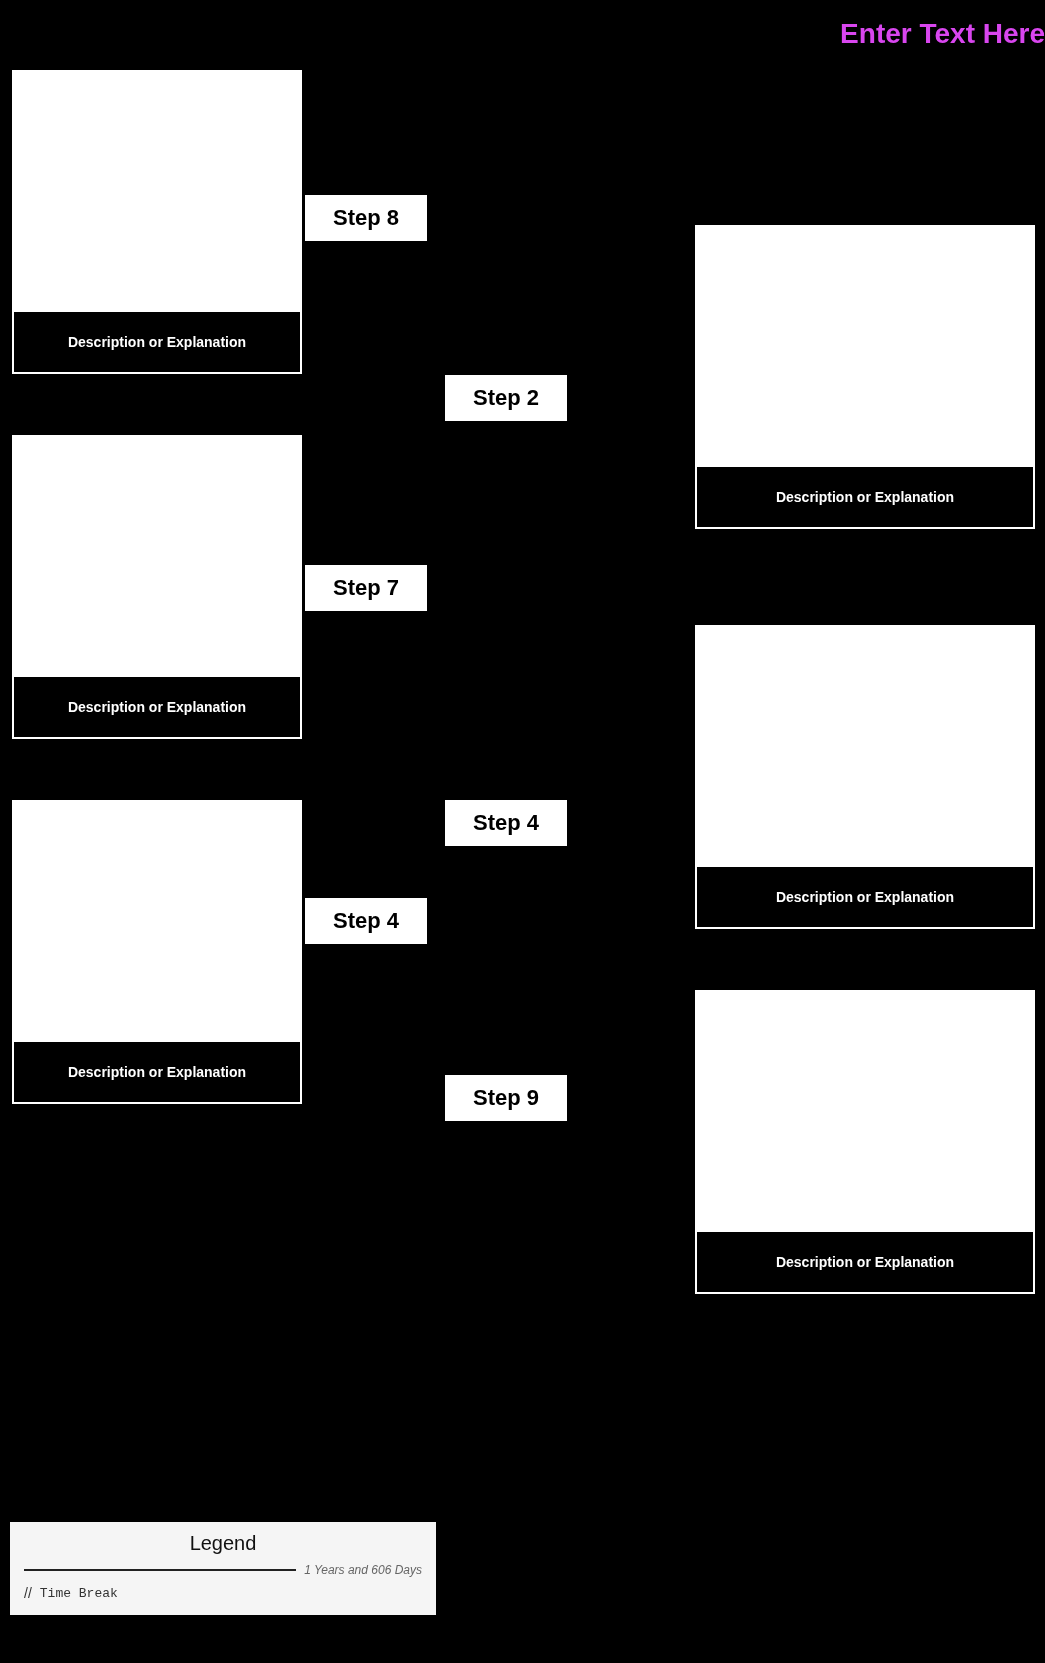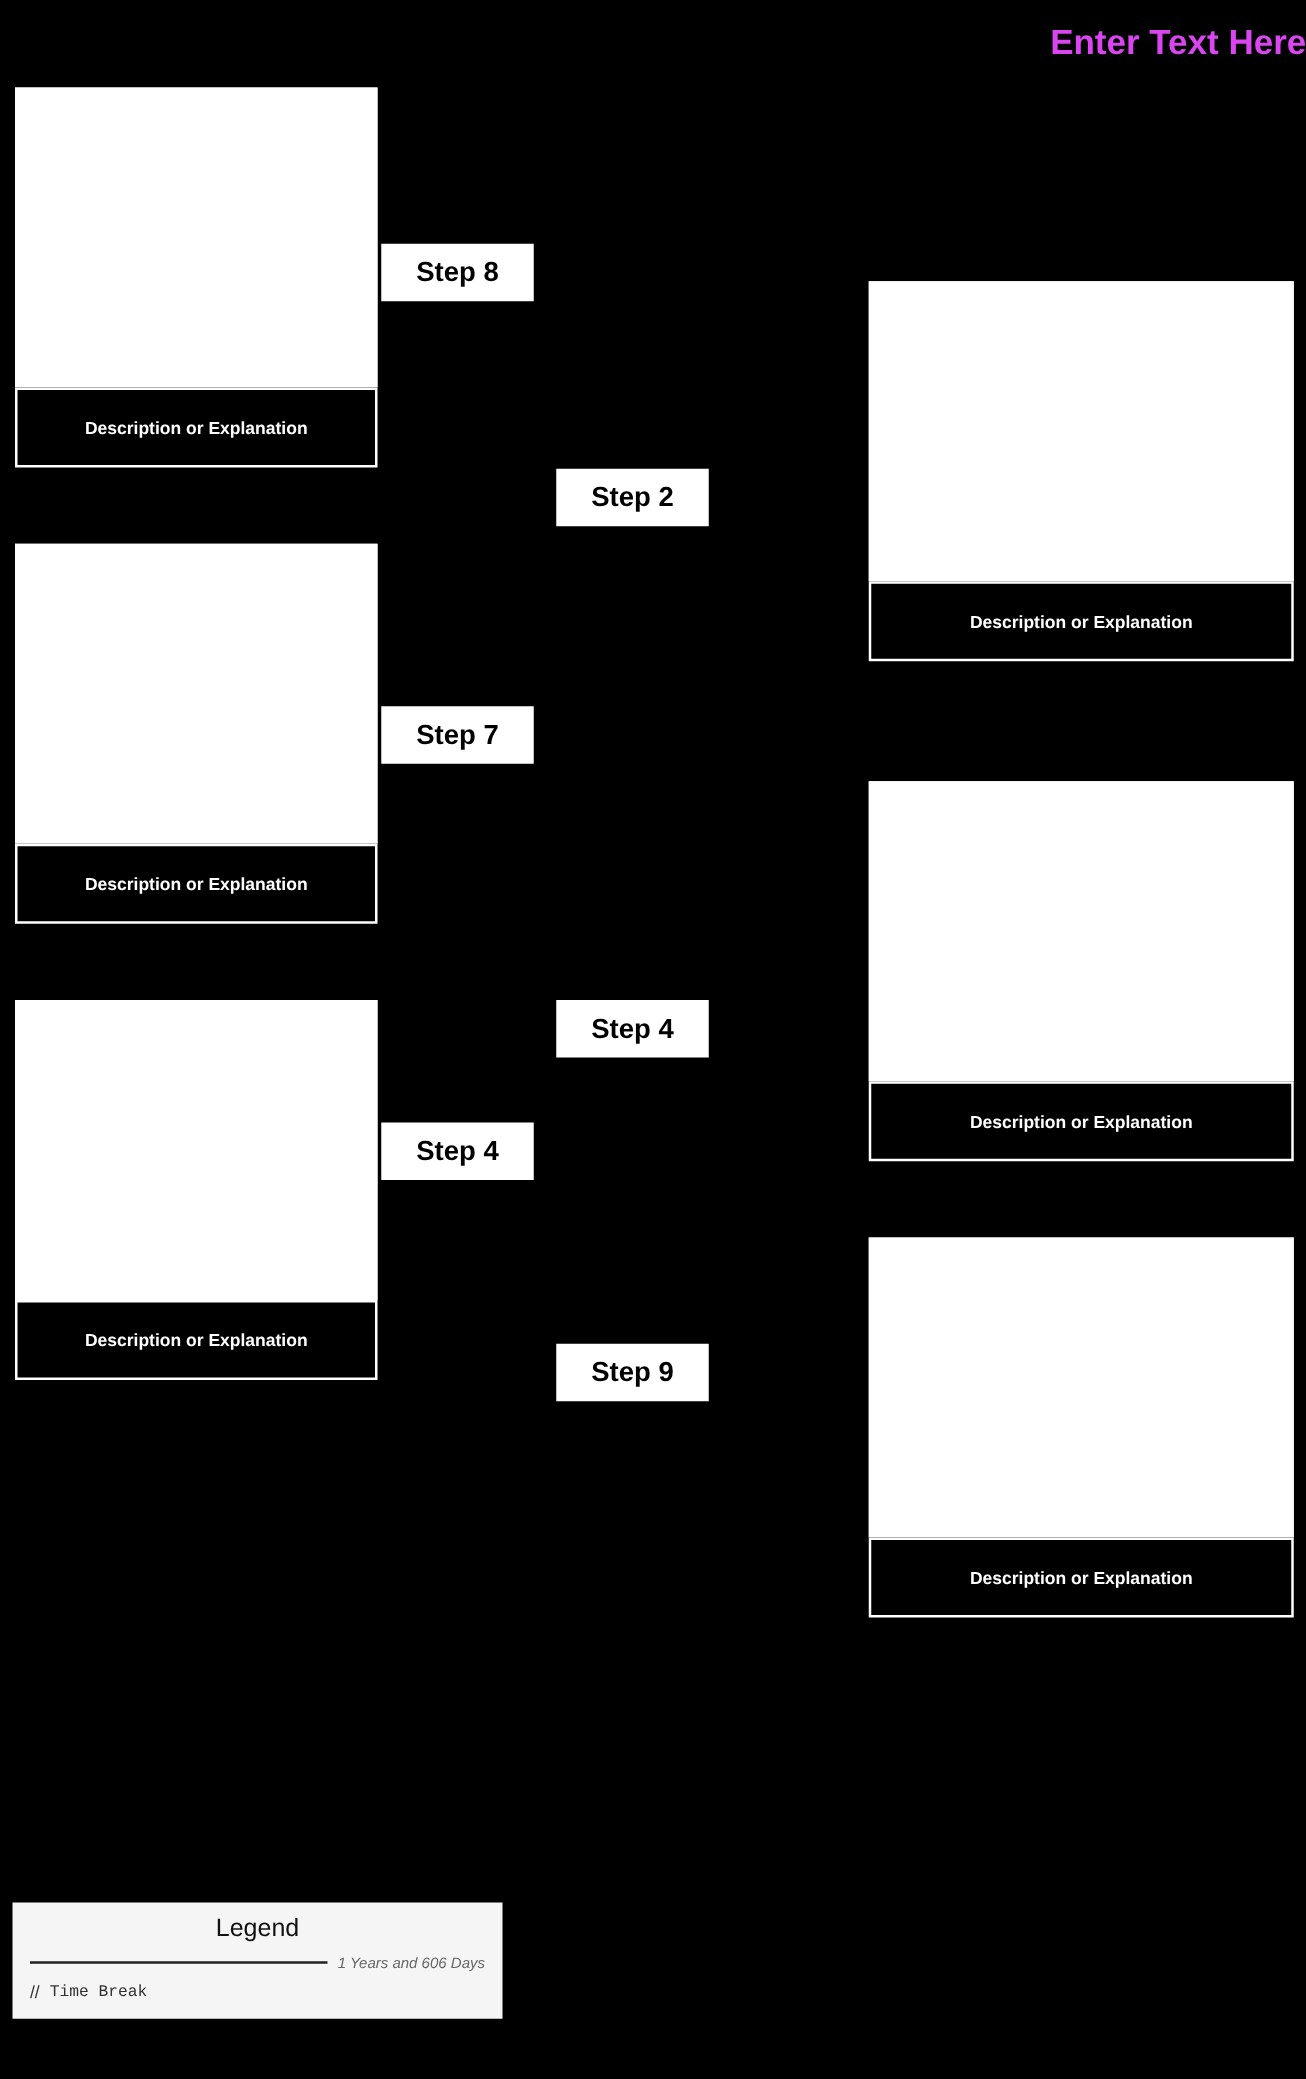--- a/index.html
+++ b/index.html
@@ -66,21 +66,21 @@
       font-size: 22px;
       padding: 10px 28px;
       text-align: center;
     }
 
     
     .legend {
       position: absolute;
       bottom: 48px;
       left: 10px;
-      width: 392px;
+      width: 426px;
       background: #f5f5f5;
       color: #222;
       padding: 10px 14px 14px;
       border: none;
     }
 
     .legend-title {
       font-size: 20px;
       text-align: center;
       margin-bottom: 8px;

